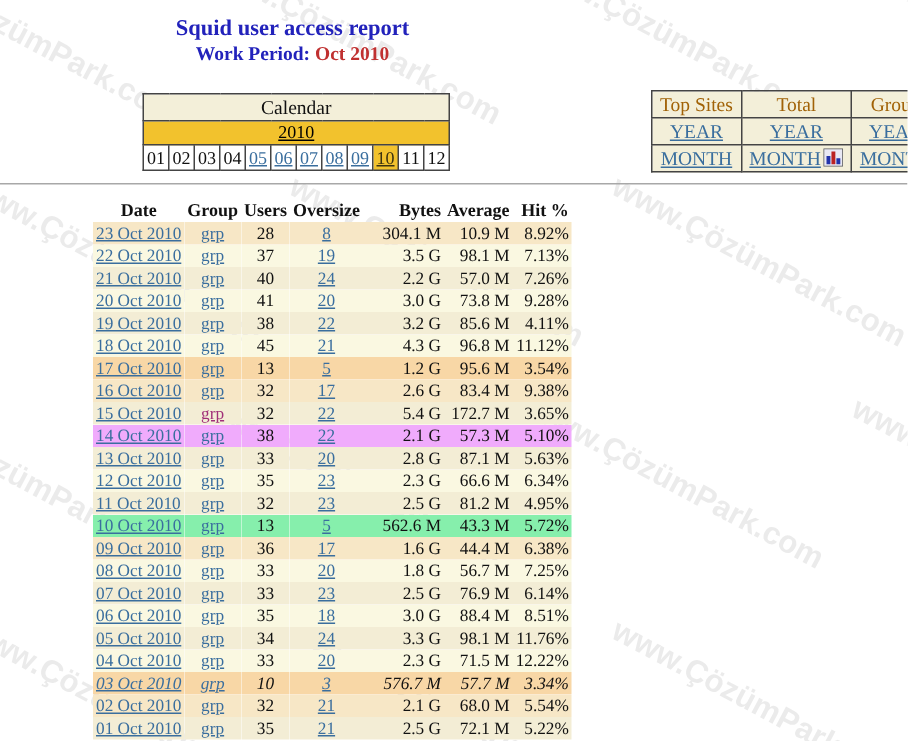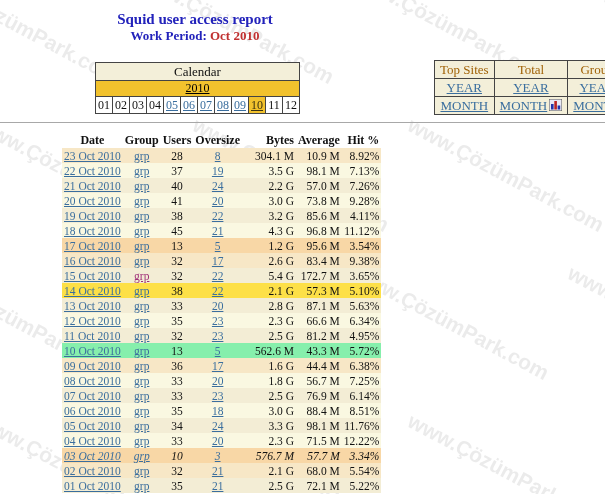--- a/index.html
+++ b/index.html
@@ -233,21 +233,21 @@
   </tr>
         <tr style="background-color: rgb(243, 237, 213);">
     <td class="c-date"><a class="lnk">15 Oct 2010</a></td>
     <td class="c-grp"><a class="lnk-visited">grp</a></td>
     <td class="c-users">32</td>
     <td class="c-over"><a class="lnk">22</a></td>
     <td class="c-bytes">5.4 G</td>
     <td class="c-avg">172.7 M</td>
     <td class="c-hit">3.65%</td>
   </tr>
-        <tr style="background-color: #fde047;">
+        <tr style="background-color: #f0abfc;">
     <td class="c-date"><a class="lnk">14 Oct 2010</a></td>
     <td class="c-grp"><a class="lnk">grp</a></td>
     <td class="c-users">38</td>
     <td class="c-over"><a class="lnk">22</a></td>
     <td class="c-bytes">2.1 G</td>
     <td class="c-avg">57.3 M</td>
     <td class="c-hit">5.10%</td>
   </tr>
         <tr style="background-color: rgb(243, 237, 213);">
     <td class="c-date"><a class="lnk">13 Oct 2010</a></td>

